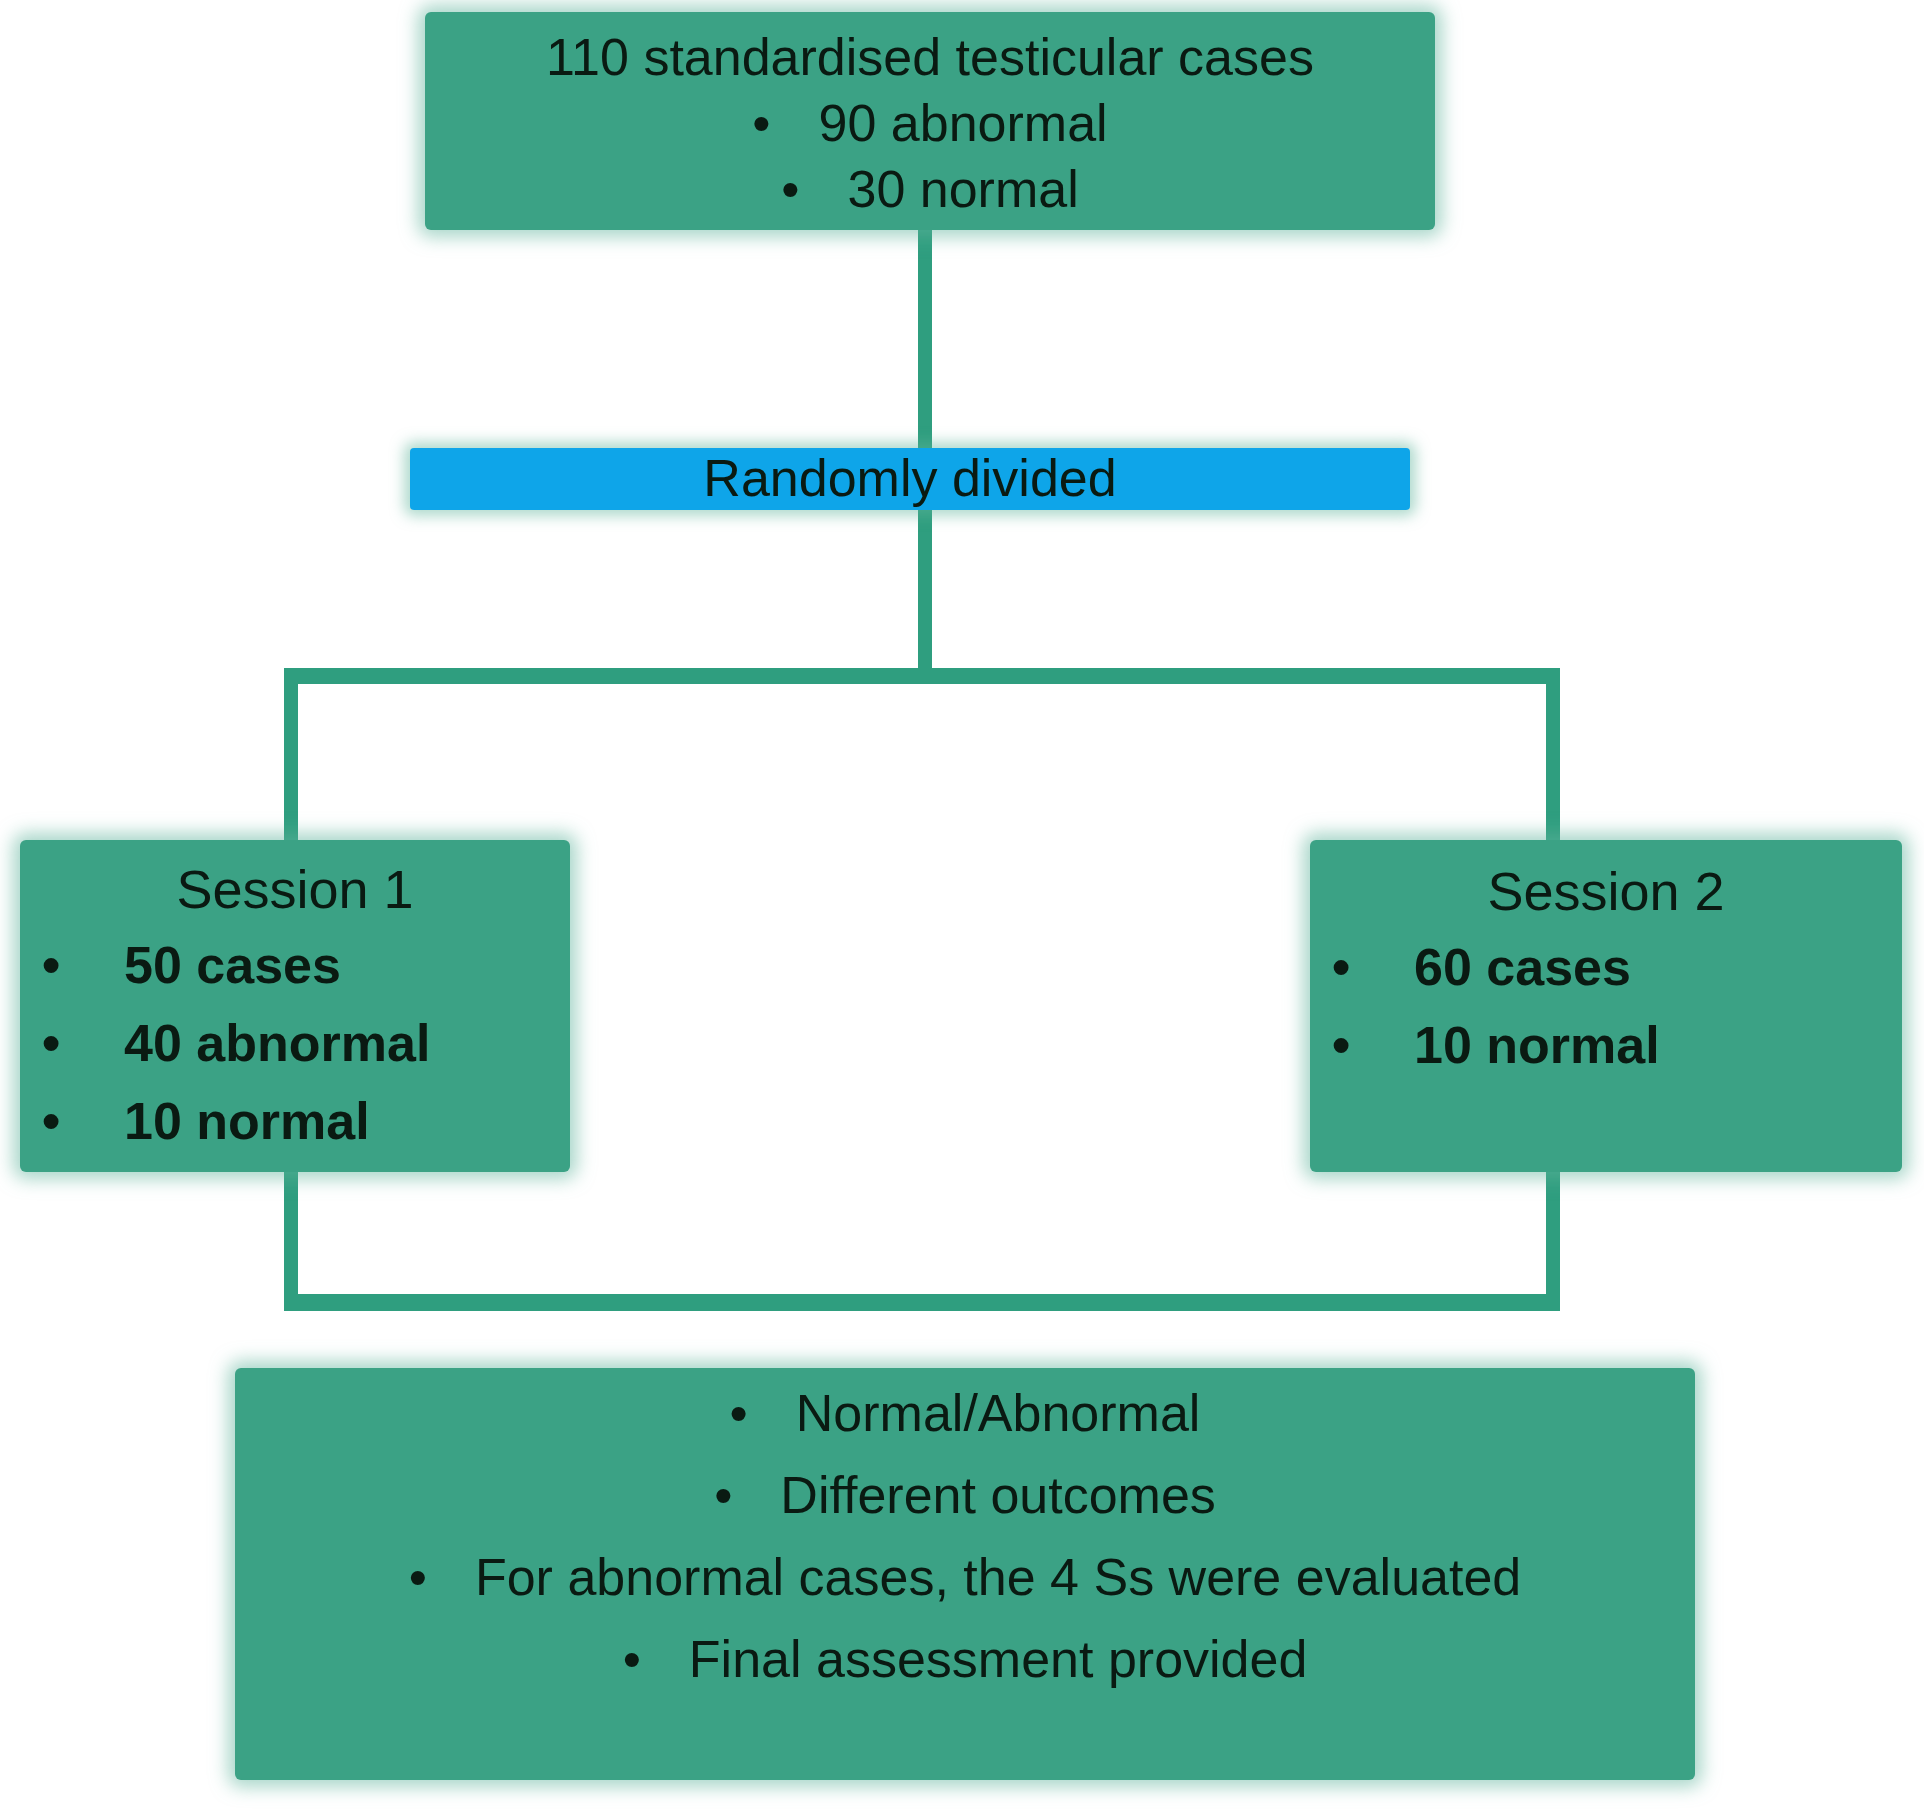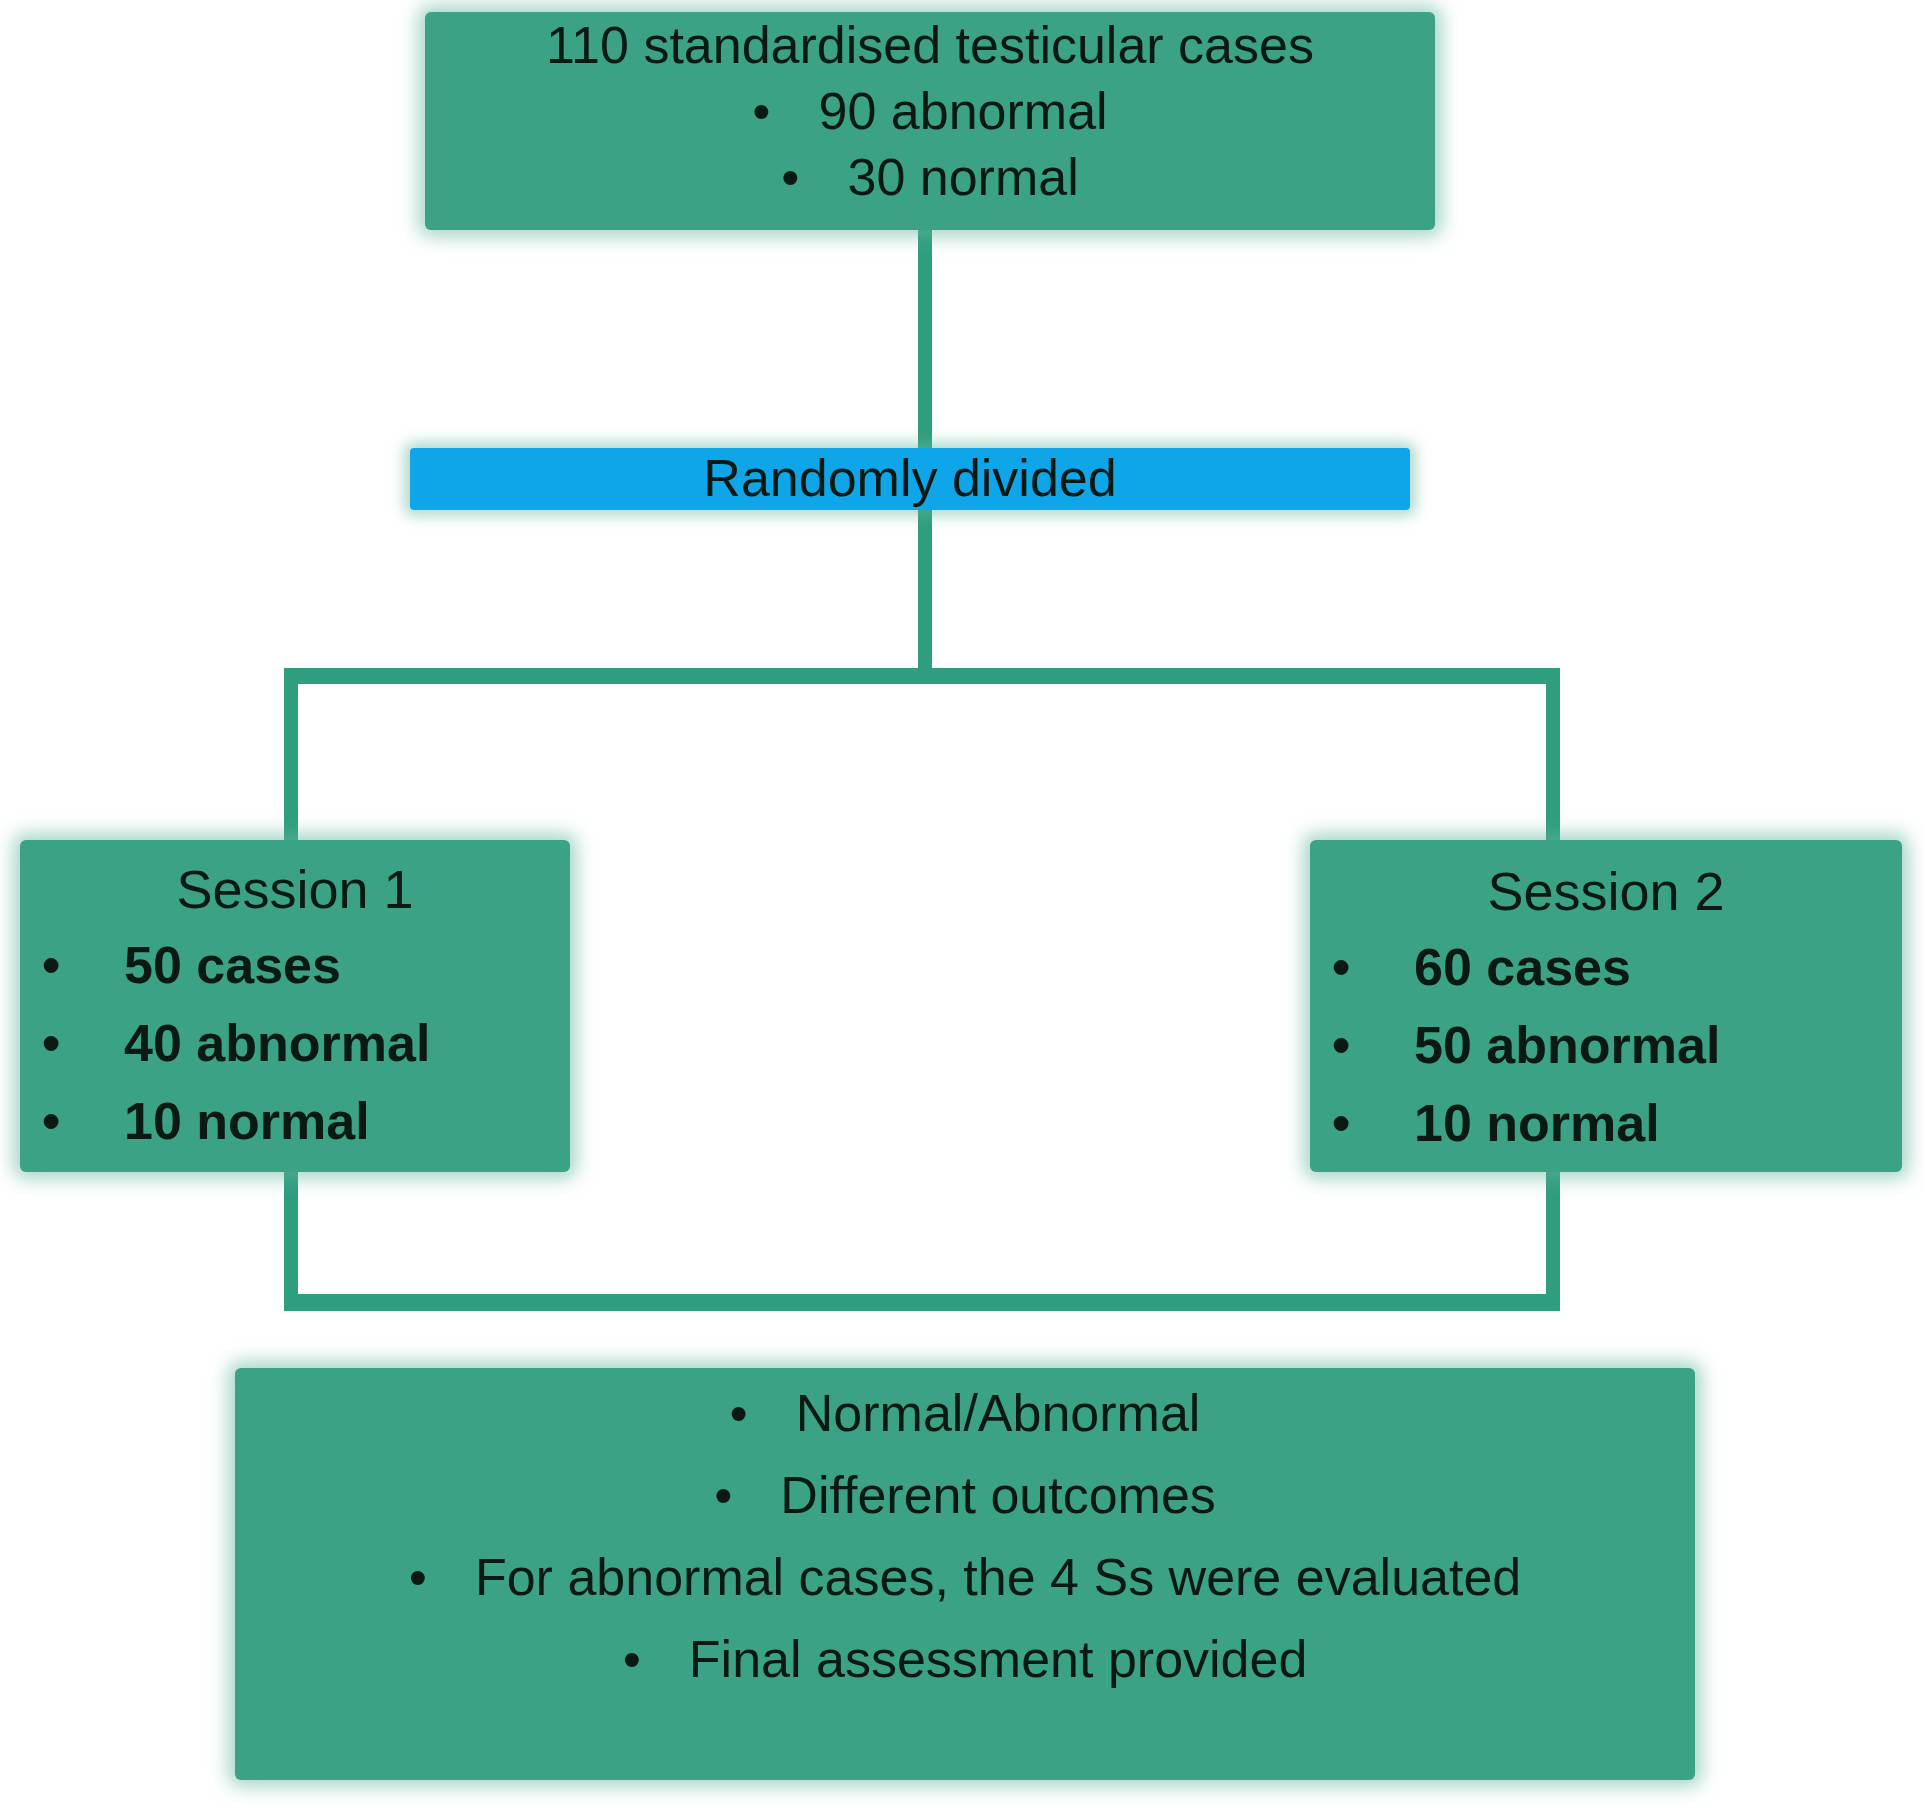--- a/index.html
+++ b/index.html
@@ -56,21 +56,21 @@
     text-align:left;
     line-height:78px;
     font-weight:bold;
   }
   .l-list li::before{
     content:"\2022";
     display:inline-block;
     width:82px;
   }
   .bot-list li{line-height:82px;}
-  #top-box{left:425px;top:12px;width:1010px;height:218px;}
+  #top-box{left:425px;top:12px;width:1010px;height:218px;padding-top:12px;}
   #divider-bar{left:410px;top:448px;width:1000px;height:62px;font-size:52px;line-height:60px;}
   #session1-box{left:20px;top:840px;width:550px;height:332px;padding-top:12px;}
   #session2-box{left:1310px;top:840px;width:592px;height:332px;padding-top:14px;}
   #assessment-box{left:235px;top:1368px;width:1460px;height:412px;padding-top:4px;}
   .session-title{font-size:54px;line-height:74px;}
 </style>
 </head>
 <body>
 
 <div id="stage">
@@ -102,21 +102,20 @@
       <li>50 cases</li>
       <li>40 abnormal</li>
       <li>10 normal</li>
     </ul>
   </div>
 
   <div class="box" id="session2-box">
     <div class="title session-title">Session 2</div>
     <ul class="l-list">
       <li>60 cases</li>
-      <li>50 abnormal</li>
       <li>10 normal</li>
     </ul>
   </div>
 
   <div class="box" id="assessment-box">
     <ul class="c-list bot-list">
       <li>Normal/Abnormal</li>
       <li>Different outcomes</li>
       <li>For abnormal cases, the 4 Ss were evaluated</li>
       <li>Final assessment provided</li>

